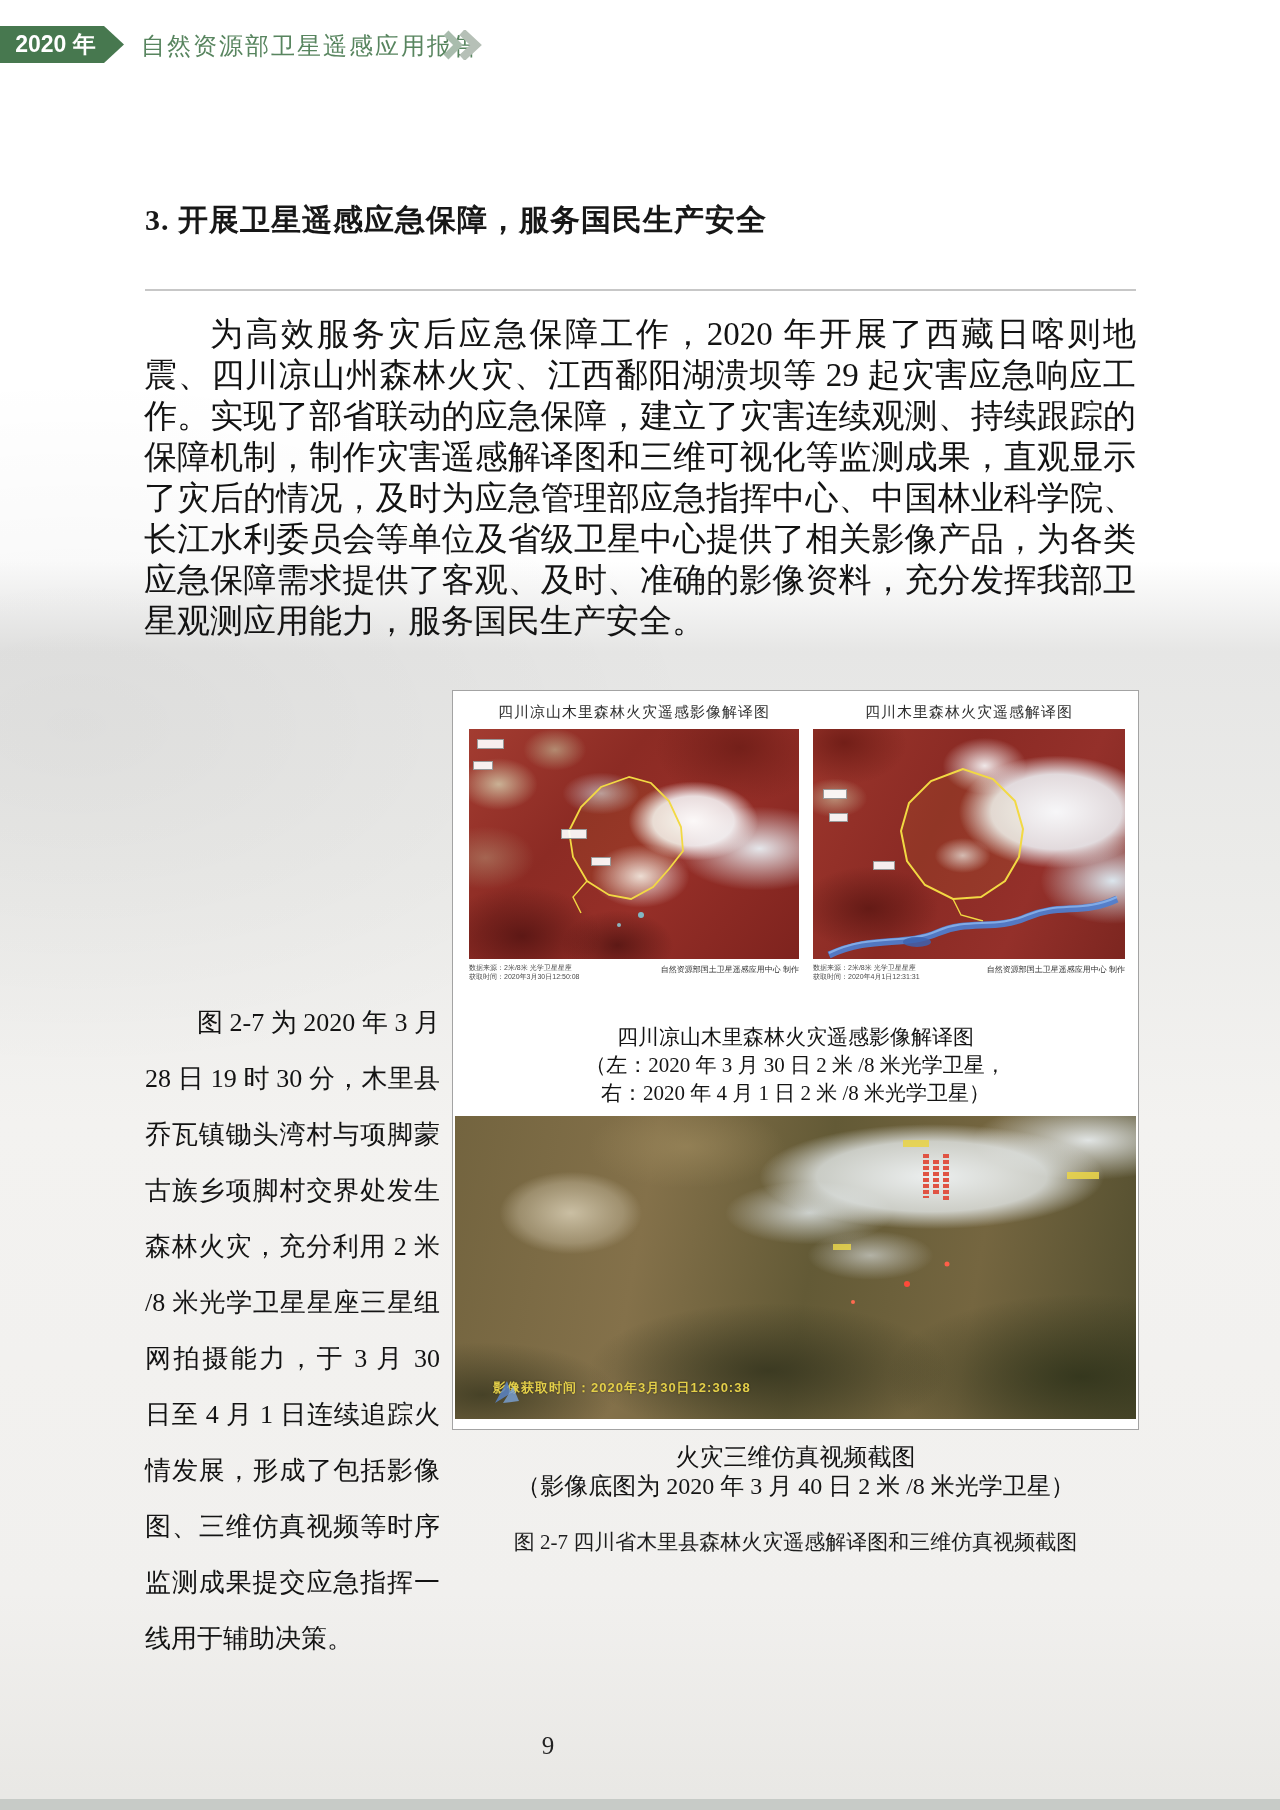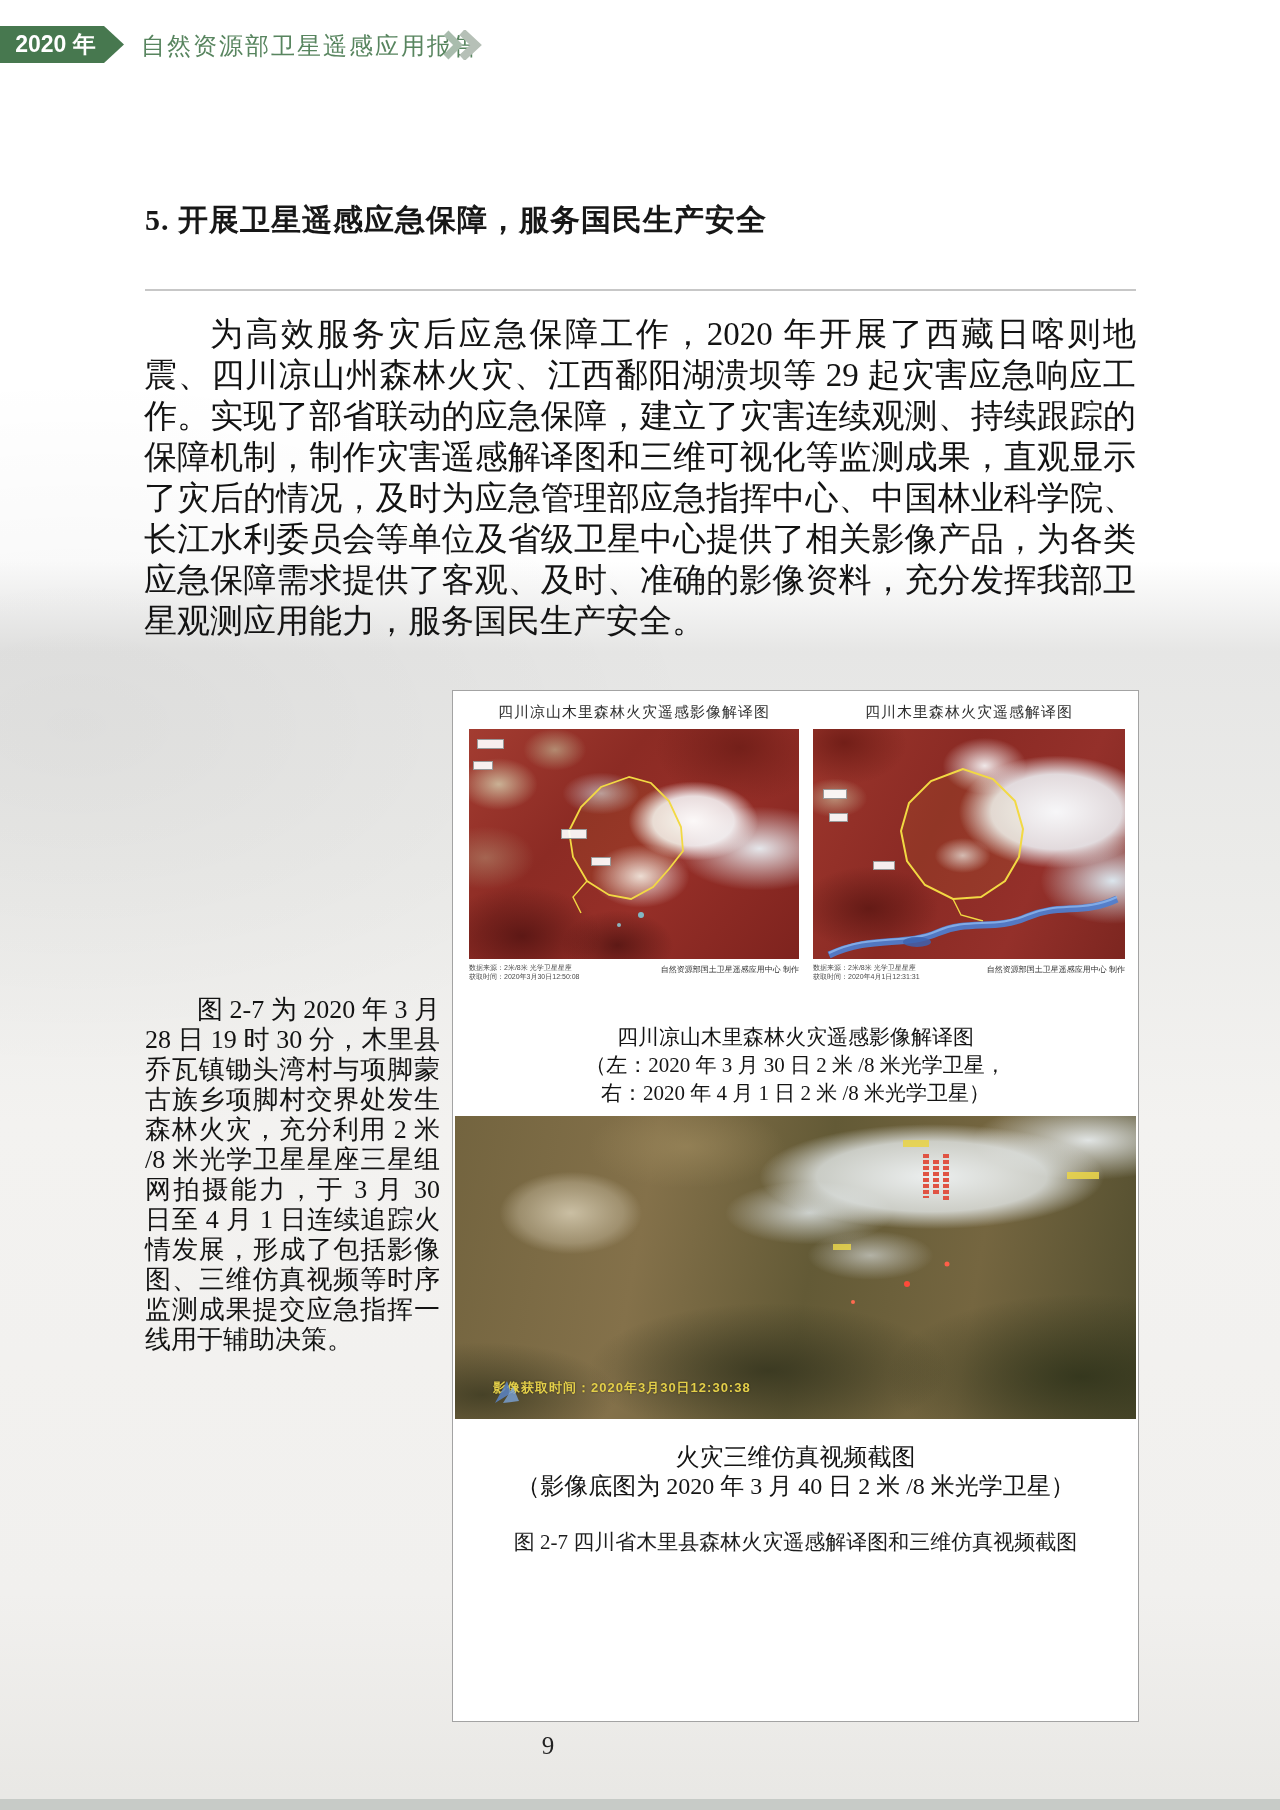--- a/index.html
+++ b/index.html
@@ -26,25 +26,25 @@
   .hdr-chevrons{ position:absolute; left:441px; top:4px; width:44px; height:30px; }
   
   .sec-heading{ position:absolute; left:145px; top:200px; font-size:30px; font-weight:bold; color:#171717; letter-spacing:1px;}
   .heading-rule{ position:absolute; left:145px; top:289px; width:991px; height:2px; background:#c7c7c7; }
   .body-par{
     position:absolute; left:144px; top:314px; width:992px;
     font-size:33px; line-height:41px; text-align:justify; text-indent:2em; color:#131313;
   }
   .sidebar-par{
     position:absolute; left:145px; top:995px; width:295px;
-    font-size:26px; line-height:30px; text-align:justify; text-indent:2em; color:#131313;
+    font-size:26px; line-height:56px; text-align:justify; text-indent:2em; color:#131313;
   }
   
   .figure-box{
-    position:absolute; left:452px; top:690px; width:687px; height:1032px;
+    position:absolute; left:452px; top:690px; width:687px; height:740px;
     background:#ffffff; border:1px solid #a3a3a3;
   }
   .map-title{ position:absolute; top:12px; font-size:15px; color:#2e2e2e; letter-spacing:1px; text-align:center; }
   .map-title.l{ left:16px; width:330px; }
   .map-title.r{ left:360px; width:312px; }
   .map{ position:absolute; top:38px; height:230px; overflow:hidden; }
   .map.l{
     left:16px; width:330px;
     background:
       radial-gradient(90px 55px at 68% 40%, rgba(255,255,255,.97), rgba(248,251,253,.85) 45%, rgba(244,249,252,0) 72%),
@@ -116,21 +116,21 @@
     </div>
     <div class="hdr-title">自然资源部卫星遥感应用报告</div>
     <span class="hdr-chevrons">
       <svg width="44" height="30" viewBox="0 0 44 30">
         <polyline points="5,3 17,15 5,27" fill="none" stroke="#a9bcad" stroke-width="7"></polyline>
         <polyline points="21,2 35,15 21,28" fill="none" stroke="#b6c0b7" stroke-width="8"></polyline>
       </svg>
     </span>
   </div>
 
-  <h1 class="sec-heading">5. 开展卫星遥感应急保障，服务国民生产安全</h1>
+  <h1 class="sec-heading">3. 开展卫星遥感应急保障，服务国民生产安全</h1>
   <div class="heading-rule"></div>
 
   <p class="body-par">为高效服务灾后应急保障工作，2020 年开展了西藏日喀则地震、四川凉山州森林火灾、江西鄱阳湖溃坝等 29 起灾害应急响应工作。实现了部省联动的应急保障，建立了灾害连续观测、持续跟踪的保障机制，制作灾害遥感解译图和三维可视化等监测成果，直观显示了灾后的情况，及时为应急管理部应急指挥中心、中国林业科学院、长江水利委员会等单位及省级卫星中心提供了相关影像产品，为各类应急保障需求提供了客观、及时、准确的影像资料，充分发挥我部卫星观测应用能力，服务国民生产安全。</p>
 
   <p class="sidebar-par">图 2-7 为 2020 年 3 月 28 日 19 时 30 分，木里县乔瓦镇锄头湾村与项脚蒙古族乡项脚村交界处发生森林火灾，充分利用 2 米 /8 米光学卫星星座三星组网拍摄能力，于 3 月 30 日至 4 月 1 日连续追踪火情发展，形成了包括影像图、三维仿真视频等时序监测成果提交应急指挥一线用于辅助决策。</p>
 
   <div class="figure-box">
 
     <div class="map-title l">四川凉山木里森林火灾遥感影像解译图</div>
     <div class="map-title r">四川木里森林火灾遥感解译图</div>

